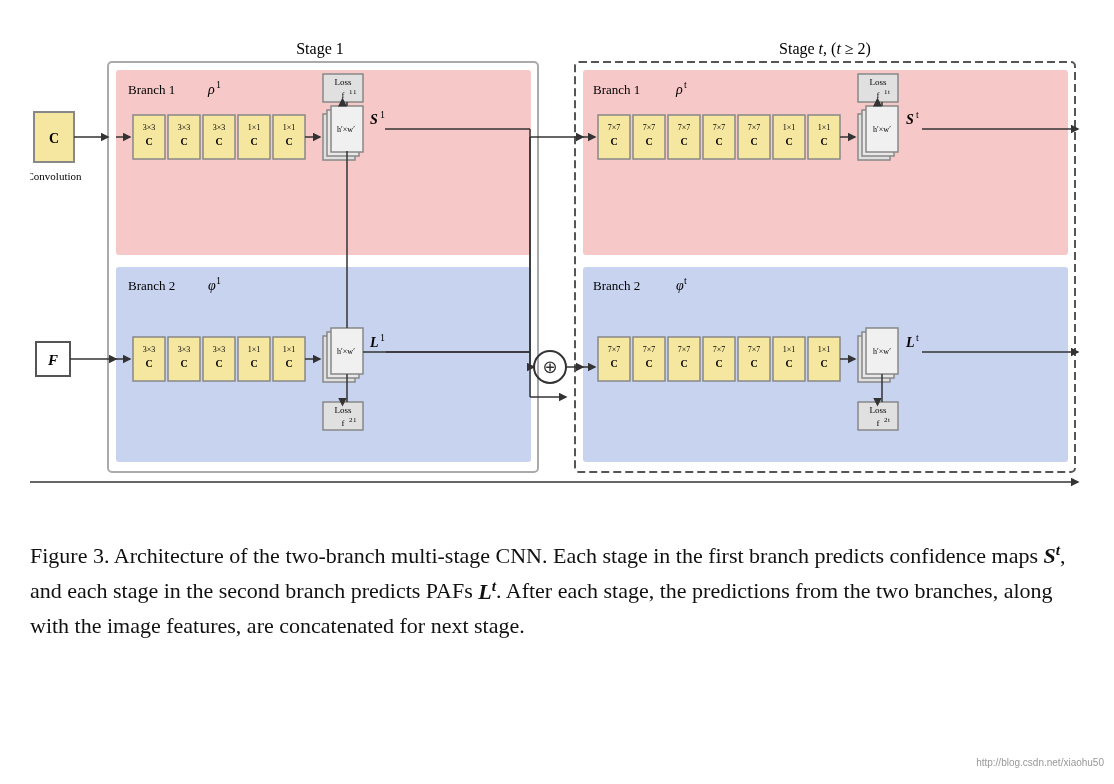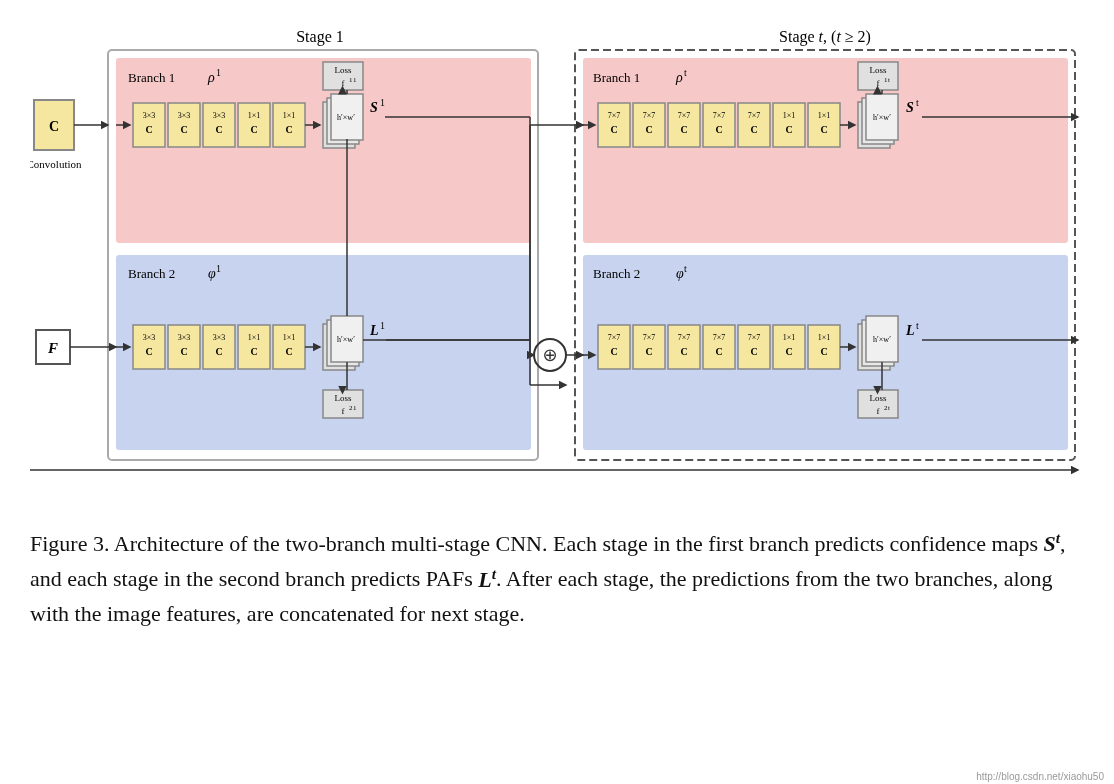--- a/index.html
+++ b/index.html
@@ -6,35 +6,35 @@
     body {
       width: 1114px;
       height: 784px;
       background: #fff;
       font-family: 'Times New Roman', Times, serif;
       overflow: hidden;
       position: relative;
     }
 
     .main-container {
-      padding: 20px 30px;
+      padding: 32px 30px;
       width: 1114px;
     }
 
     
     .caption {
       font-size: 22px;
       line-height: 1.55;
       color: #111;
       margin-top: 10px;
     }
 
     .watermark {
       position: absolute;
-      bottom: 2px;
+      bottom: 16px;
       right: 10px;
       font-size: 10px;
       color: #999;
       font-family: Arial, sans-serif;
     }
 
     
     .svg-container {
       width: 100%;
       margin-bottom: 12px;

